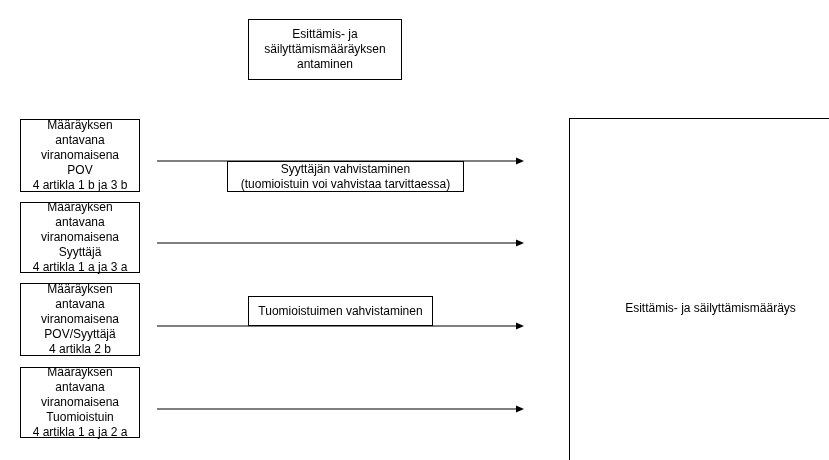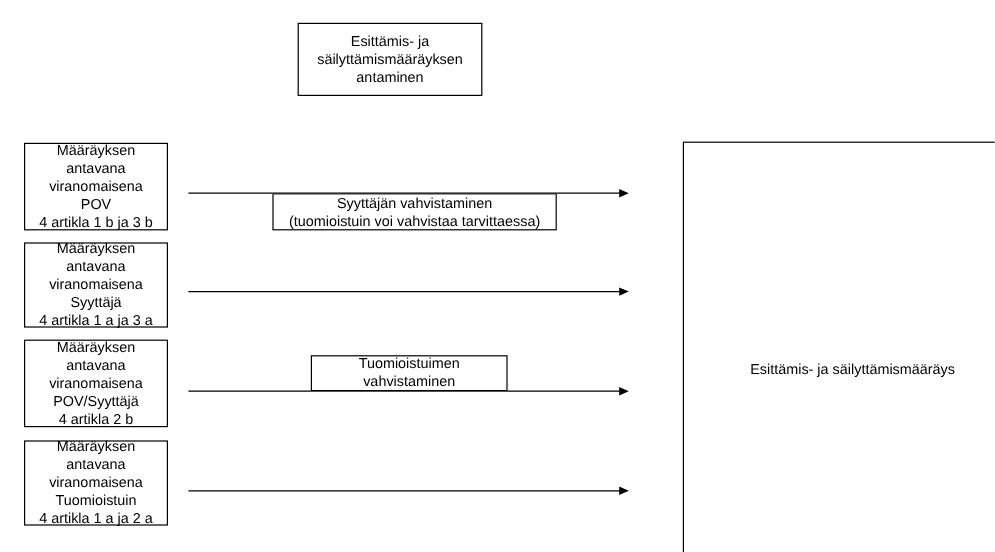--- a/index.html
+++ b/index.html
@@ -25,21 +25,21 @@
     text-align: center;
     white-space: pre-line;
   }
   .title-box  { left: 248px; top: 19px;  width: 154px; height: 61px; }
   .src-box    { left: 20px;  width: 120px; }
   .src-1      { top: 119px; height: 73px; }
   .src-2      { top: 202px; height: 71px; }
   .src-3      { top: 283px; height: 73px; }
   .src-4      { top: 367px; height: 71px; }
   .conf-1     { left: 227px; top: 129px; width: 237px; height: 31px; margin-top: 32px; }
-  .conf-2     { left: 248px; top: 296px; width: 164px; height: 30px; margin-left: 11px; }
+  .conf-2     { left: 248px; top: 296px; width: 185px; height: 30px; }
   .result-box { left: 525px; top: 118px; width: 283px; height: 381px; margin-left: 44px; }
   .arrows {
     position: absolute;
     left: 0; top: 0;
     width: 829px; height: 460px;
   }
 </style>
 </head>
 <body>
 

